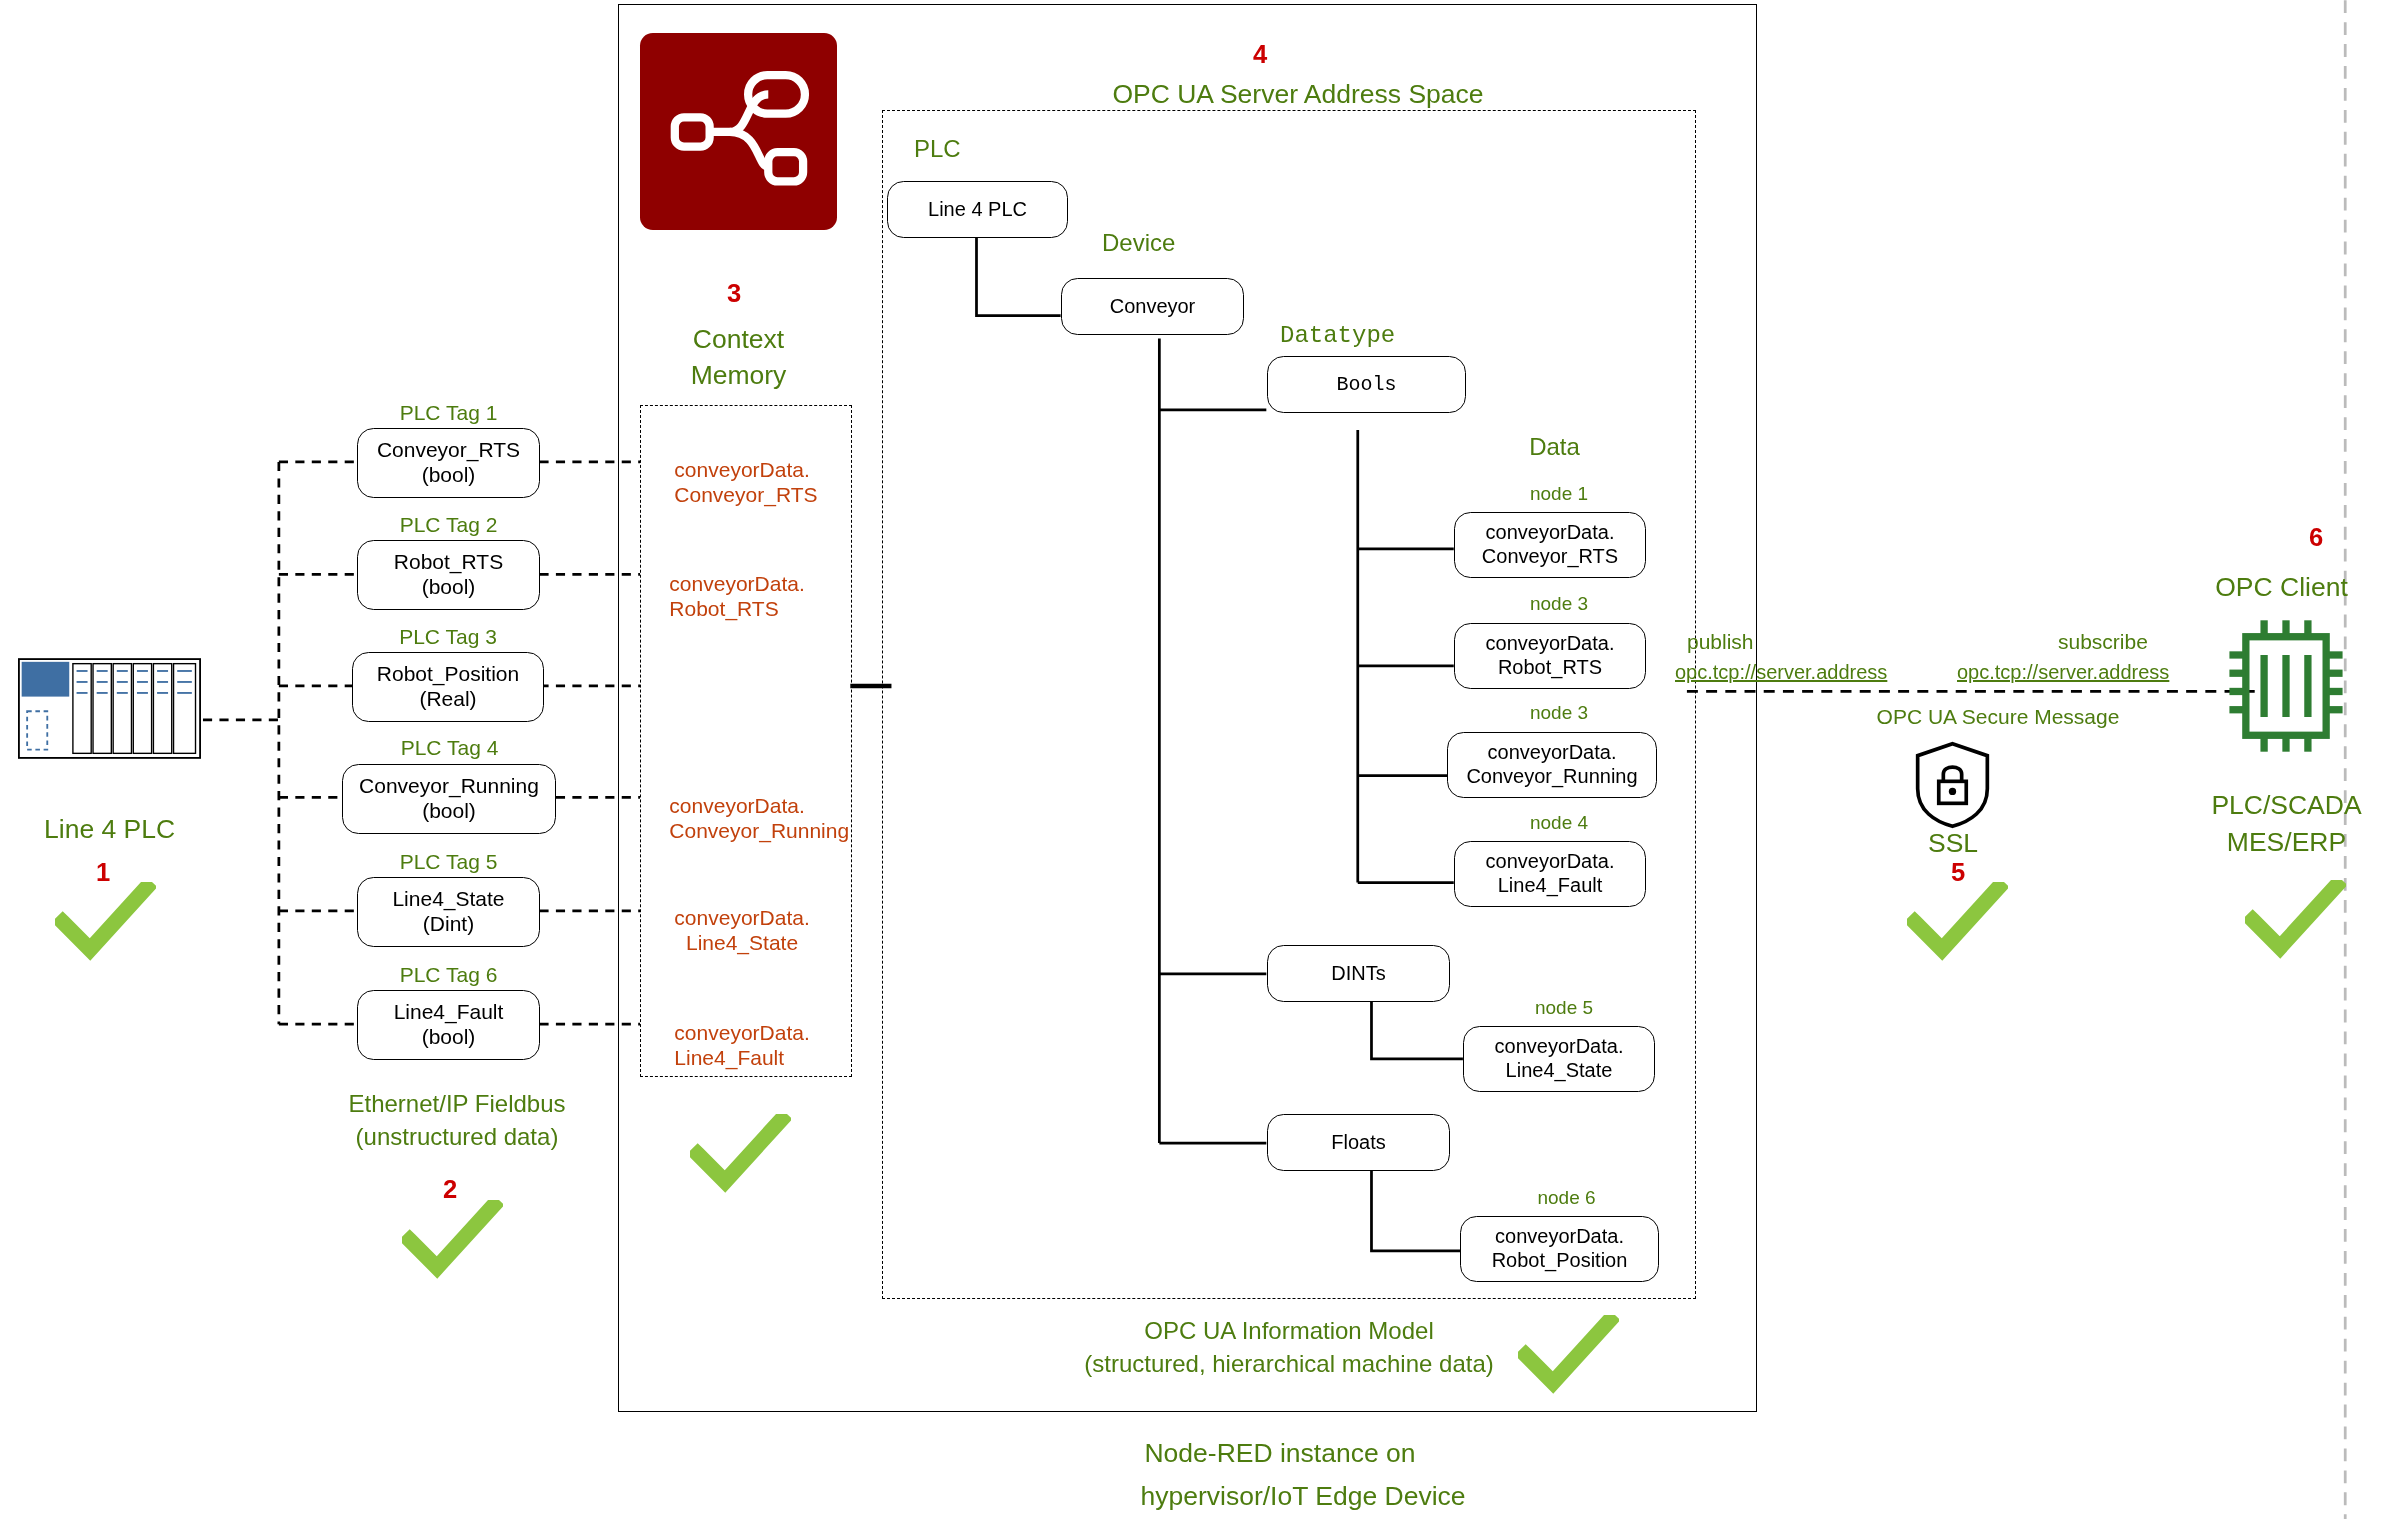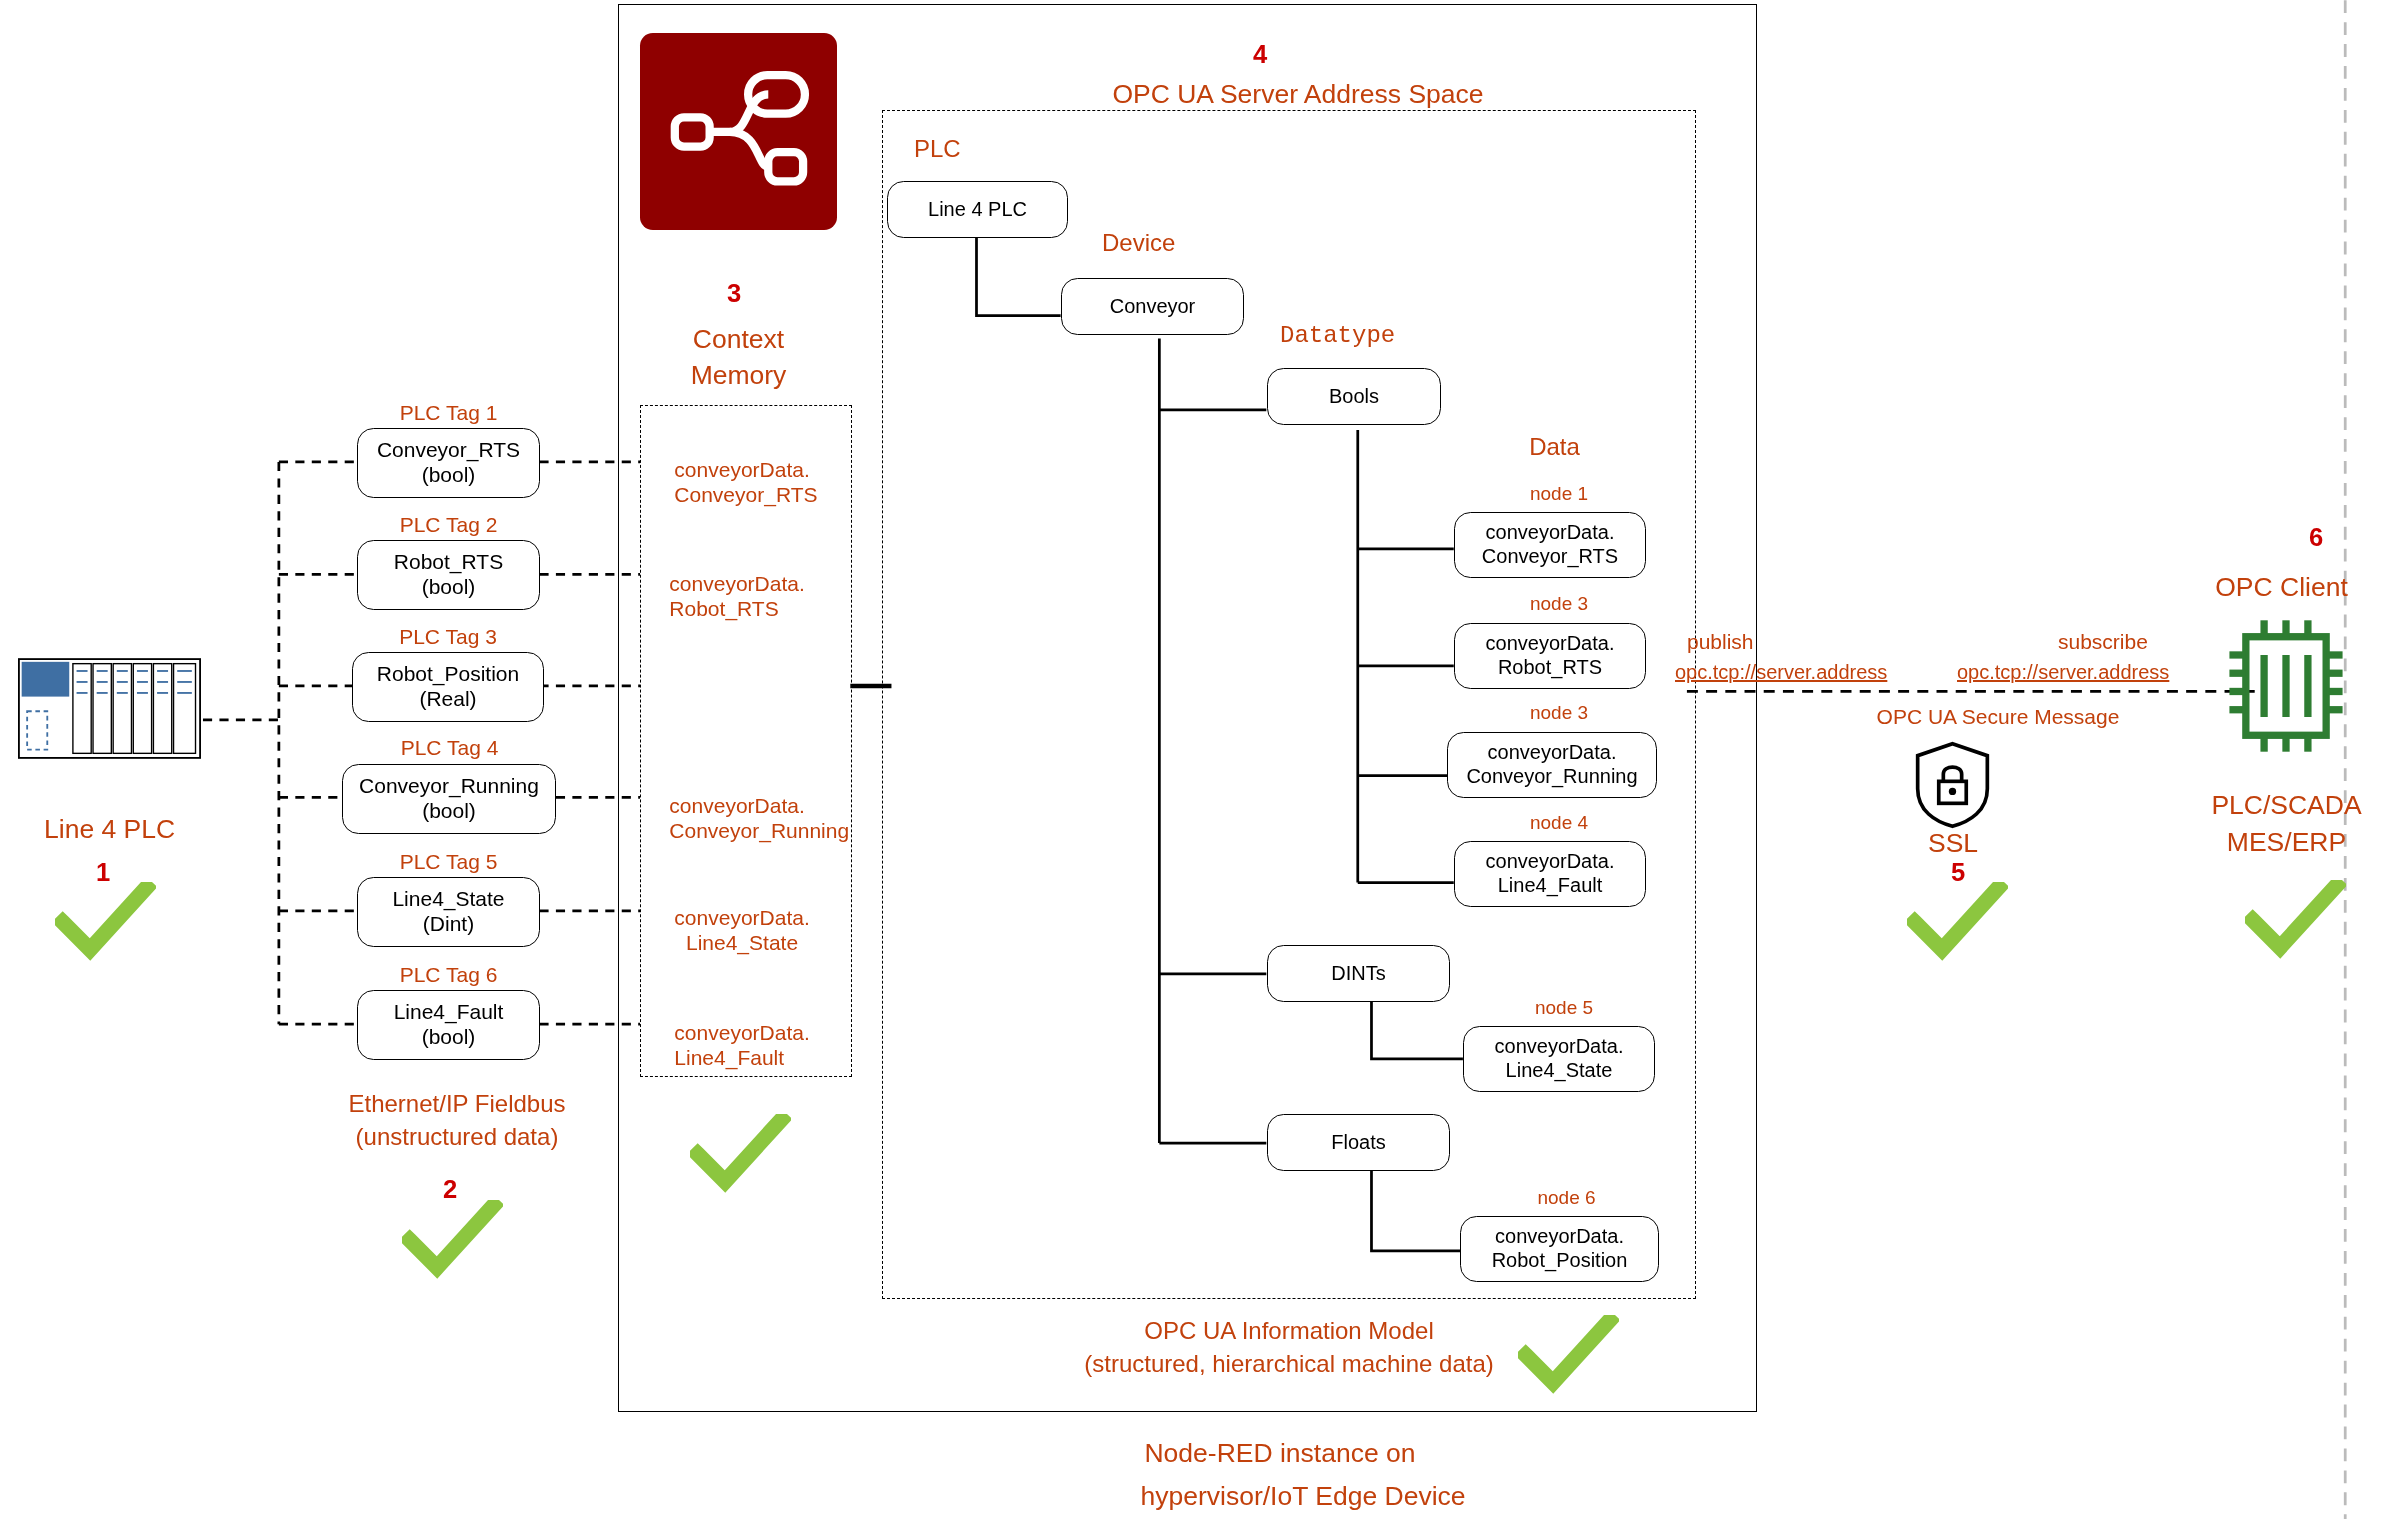--- a/index.html
+++ b/index.html
@@ -44,21 +44,21 @@
     line-height: 1.18;
     color: #000000;
     padding: 1.8px 5.5px;
   }
   .node span { display: block; }
 
   .plain-label {
     position: absolute;
     text-align: center;
     font-size: 21px;
-    color: #c2410c;
+    color: #4d7c0f;
     line-height: 1.2;
     white-space: pre;
   }
   .plain-label.big { font-size: 26.5px; }
   .plain-label.mid { font-size: 24px; }
   .plain-label.small { font-size: 19px; }
 
   .num {
     position: absolute;
     color: #cc0000;
@@ -285,21 +285,21 @@
   <div class="node" style="left:887px; top:181px; width:181px; height:57px; font-size:20px;">
     <span>Line 4 PLC</span>
   </div>
 
   <div class="plain-label mid" style="left:1102px; top:229px; width:146px; text-align:left;">Device</div>
   <div class="node" style="left:1061px; top:278px; width:183px; height:57px; font-size:20px;">
     <span>Conveyor</span>
   </div>
 
   <div class="plain-label mid" style="left:1280px; top:322px; width:201px; text-align:left;font-family:Liberation Mono, monospace;">Datatype</div>
-  <div class="node" style="left:1267px; top:368px; width:174px; height:57px; font-size:20px;">
+  <div class="node" style="left:1267px; top:356px; width:199px; height:57px; font-size:20px;font-family:Liberation Mono, monospace;">
     <span>Bools</span>
   </div>
   <div class="node" style="left:1267px; top:945px; width:183px; height:57px; font-size:20px;">
     <span>DINTs</span>
   </div>
   <div class="node" style="left:1267px; top:1114px; width:183px; height:57px; font-size:20px;">
     <span>Floats</span>
   </div>
 
   <div class="plain-label mid" style="left:1463px; top:433px; width:183px;">Data</div>

